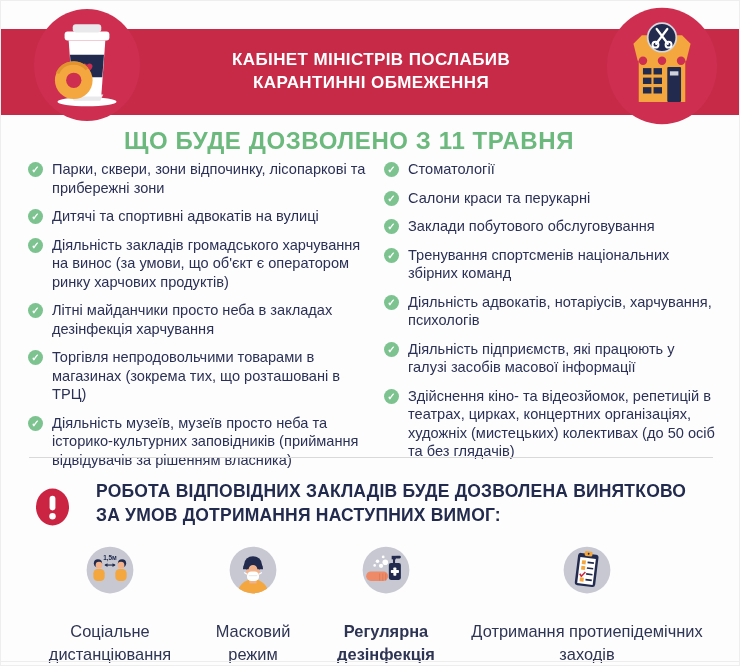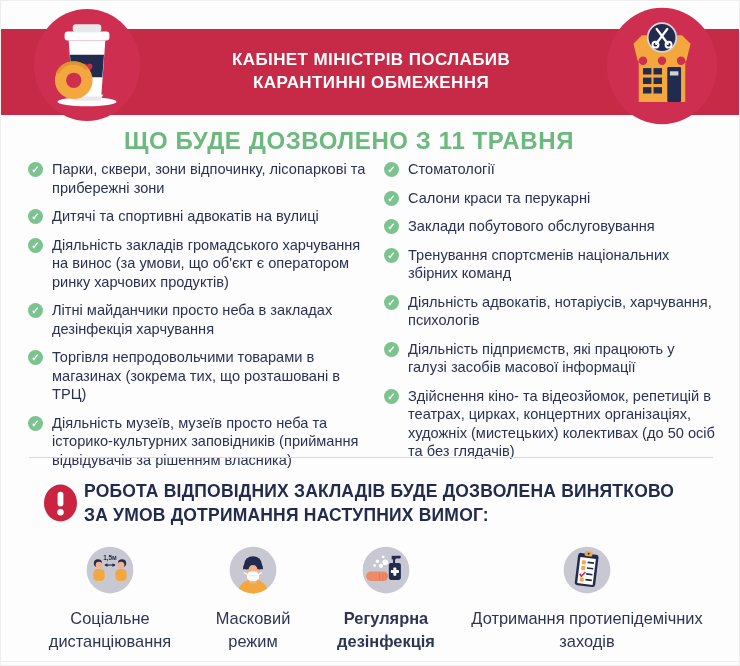--- a/index.html
+++ b/index.html
@@ -35,31 +35,31 @@
   .check-bullet {
     flex:0 0 15px; width:15px; height:15px; margin-top:2px; border-radius:50%;
     background:#7cc390; color:#fff; font-size:10px; font-weight:bold;
     display:flex; align-items:center; justify-content:center;
   }
   .check-text { color:#2b3156; font-size:14.6px; line-height:1.27; }
   
   .divider { position:absolute; top:456px; left:28px; width:684px; border-top:1px solid #d9d9d9; }
   .bottom-line { position:absolute; top:660px; left:0; width:740px; border-top:1px solid #ededed; }
   
-  .warning { position:absolute; top:477px; left:42px; width:670px; display:flex; gap:6px; align-items:center; }
+  .warning { position:absolute; top:477px; left:34px; width:670px; display:flex; gap:26px; align-items:flex-end; }
   .warning-icon { flex:0 0 35px; width:35px; height:40px; }
   .warning-icon svg { width:100%; height:100%; display:block; }
   .warning-text { color:#222b4e; font-weight:bold; font-size:17.5px; line-height:1.38; letter-spacing:.2px; padding-top:1px; }
   
   .reqs { position:absolute; top:535px; left:26px; width:688px; display:flex; }
   .req { display:flex; flex-direction:column; align-items:center; }
   .req-1 { width:166px; } .req-2 { width:120px; } .req-3 { width:146px;font-weight:bold; } .req-4 { width:256px; }
   .req-icon { width:68px; height:68px; }
   .req-icon svg { width:100%; height:100%; display:block; }
-  .req-label { margin-top:3px; text-align:center; color:#2e3454; font-size:16.4px; line-height:1.38; }
+  .req-label { margin-top:16px; text-align:center; color:#2e3454; font-size:16.4px; line-height:1.38; }
 </style>
 </head>
 <body>
 
 <div class="page">
 
   <div class="banner">
     <div class="banner-title">
       <div>КАБІНЕТ МІНІСТРІВ ПОСЛАБИВ</div>
       <div>КАРАНТИННІ ОБМЕЖЕННЯ</div>

